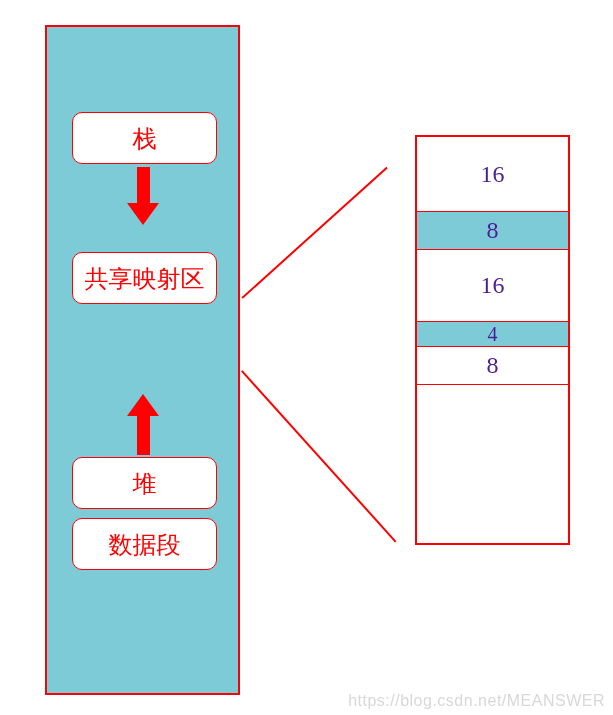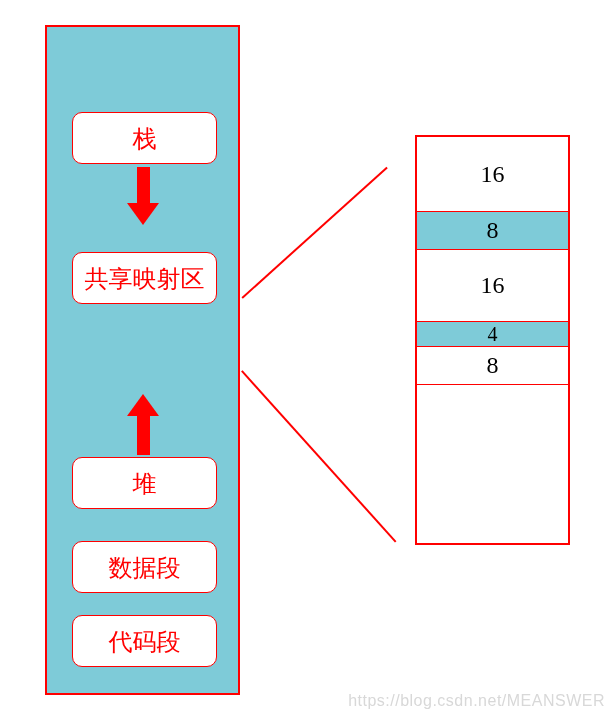--- a/index.html
+++ b/index.html
@@ -32,21 +32,21 @@
     text-align: center;
     color: #ff0000;
     font-size: 24px;
     line-height: 52px;
     height: 52px;
     box-sizing: border-box;
   }
   .seg-stack   { top: 85px; }
   .seg-shared  { top: 225px; text-align: center; }
   .seg-heap    { top: 430px; }
-  .seg-data    { top: 514px; }
+  .seg-data    { top: 491px; }
   .seg-code    { top: 588px; }
 
   .arrow-down {
     position: absolute;
     left: 90px;
     width: 13px;
     background: #ff0000;
     top: 140px;
     height: 40px;
   }
@@ -86,21 +86,21 @@
     width: 155px;
     height: 410px;
     border: 2px solid #ff0000;
     background: #ffffff;
     box-sizing: border-box;
   }
   .cell {
     width: 100%;
     border-bottom: 1px solid #ff0000;
     text-align: center;
-    color: #000000;
+    color: #4c1d95;
     font-size: 24px;
     box-sizing: border-box;
     display: flex;
     align-items: center;
     justify-content: center;
   }
   .c-16a { height: 75px; }
   .c-8a  { height: 38px; background: #7ecbd8; }
   .c-16b { height: 72px; }
   .c-4   { height: 25px; background: #7ecbd8; font-size:20px;}
@@ -131,21 +131,20 @@
 
 <div class="memory-column">
   <div class="segment seg-stack">栈</div>
   <div class="arrow-down"></div>
 
   <div class="segment seg-shared">共享映射区</div>
 
   <div class="arrow-up"></div>
   <div class="segment seg-heap">堆</div>
   <div class="segment seg-data">数据段</div>
-  <div class="segment seg-code">代码段</div>
 </div>
 
 <div class="line line-top"></div>
 <div class="line line-bot"></div>
 
 <div class="heap-detail">
   <div class="cell c-16a">16</div>
   <div class="cell c-8a">8</div>
   <div class="cell c-16b">16</div>
   <div class="cell c-4">4</div>

